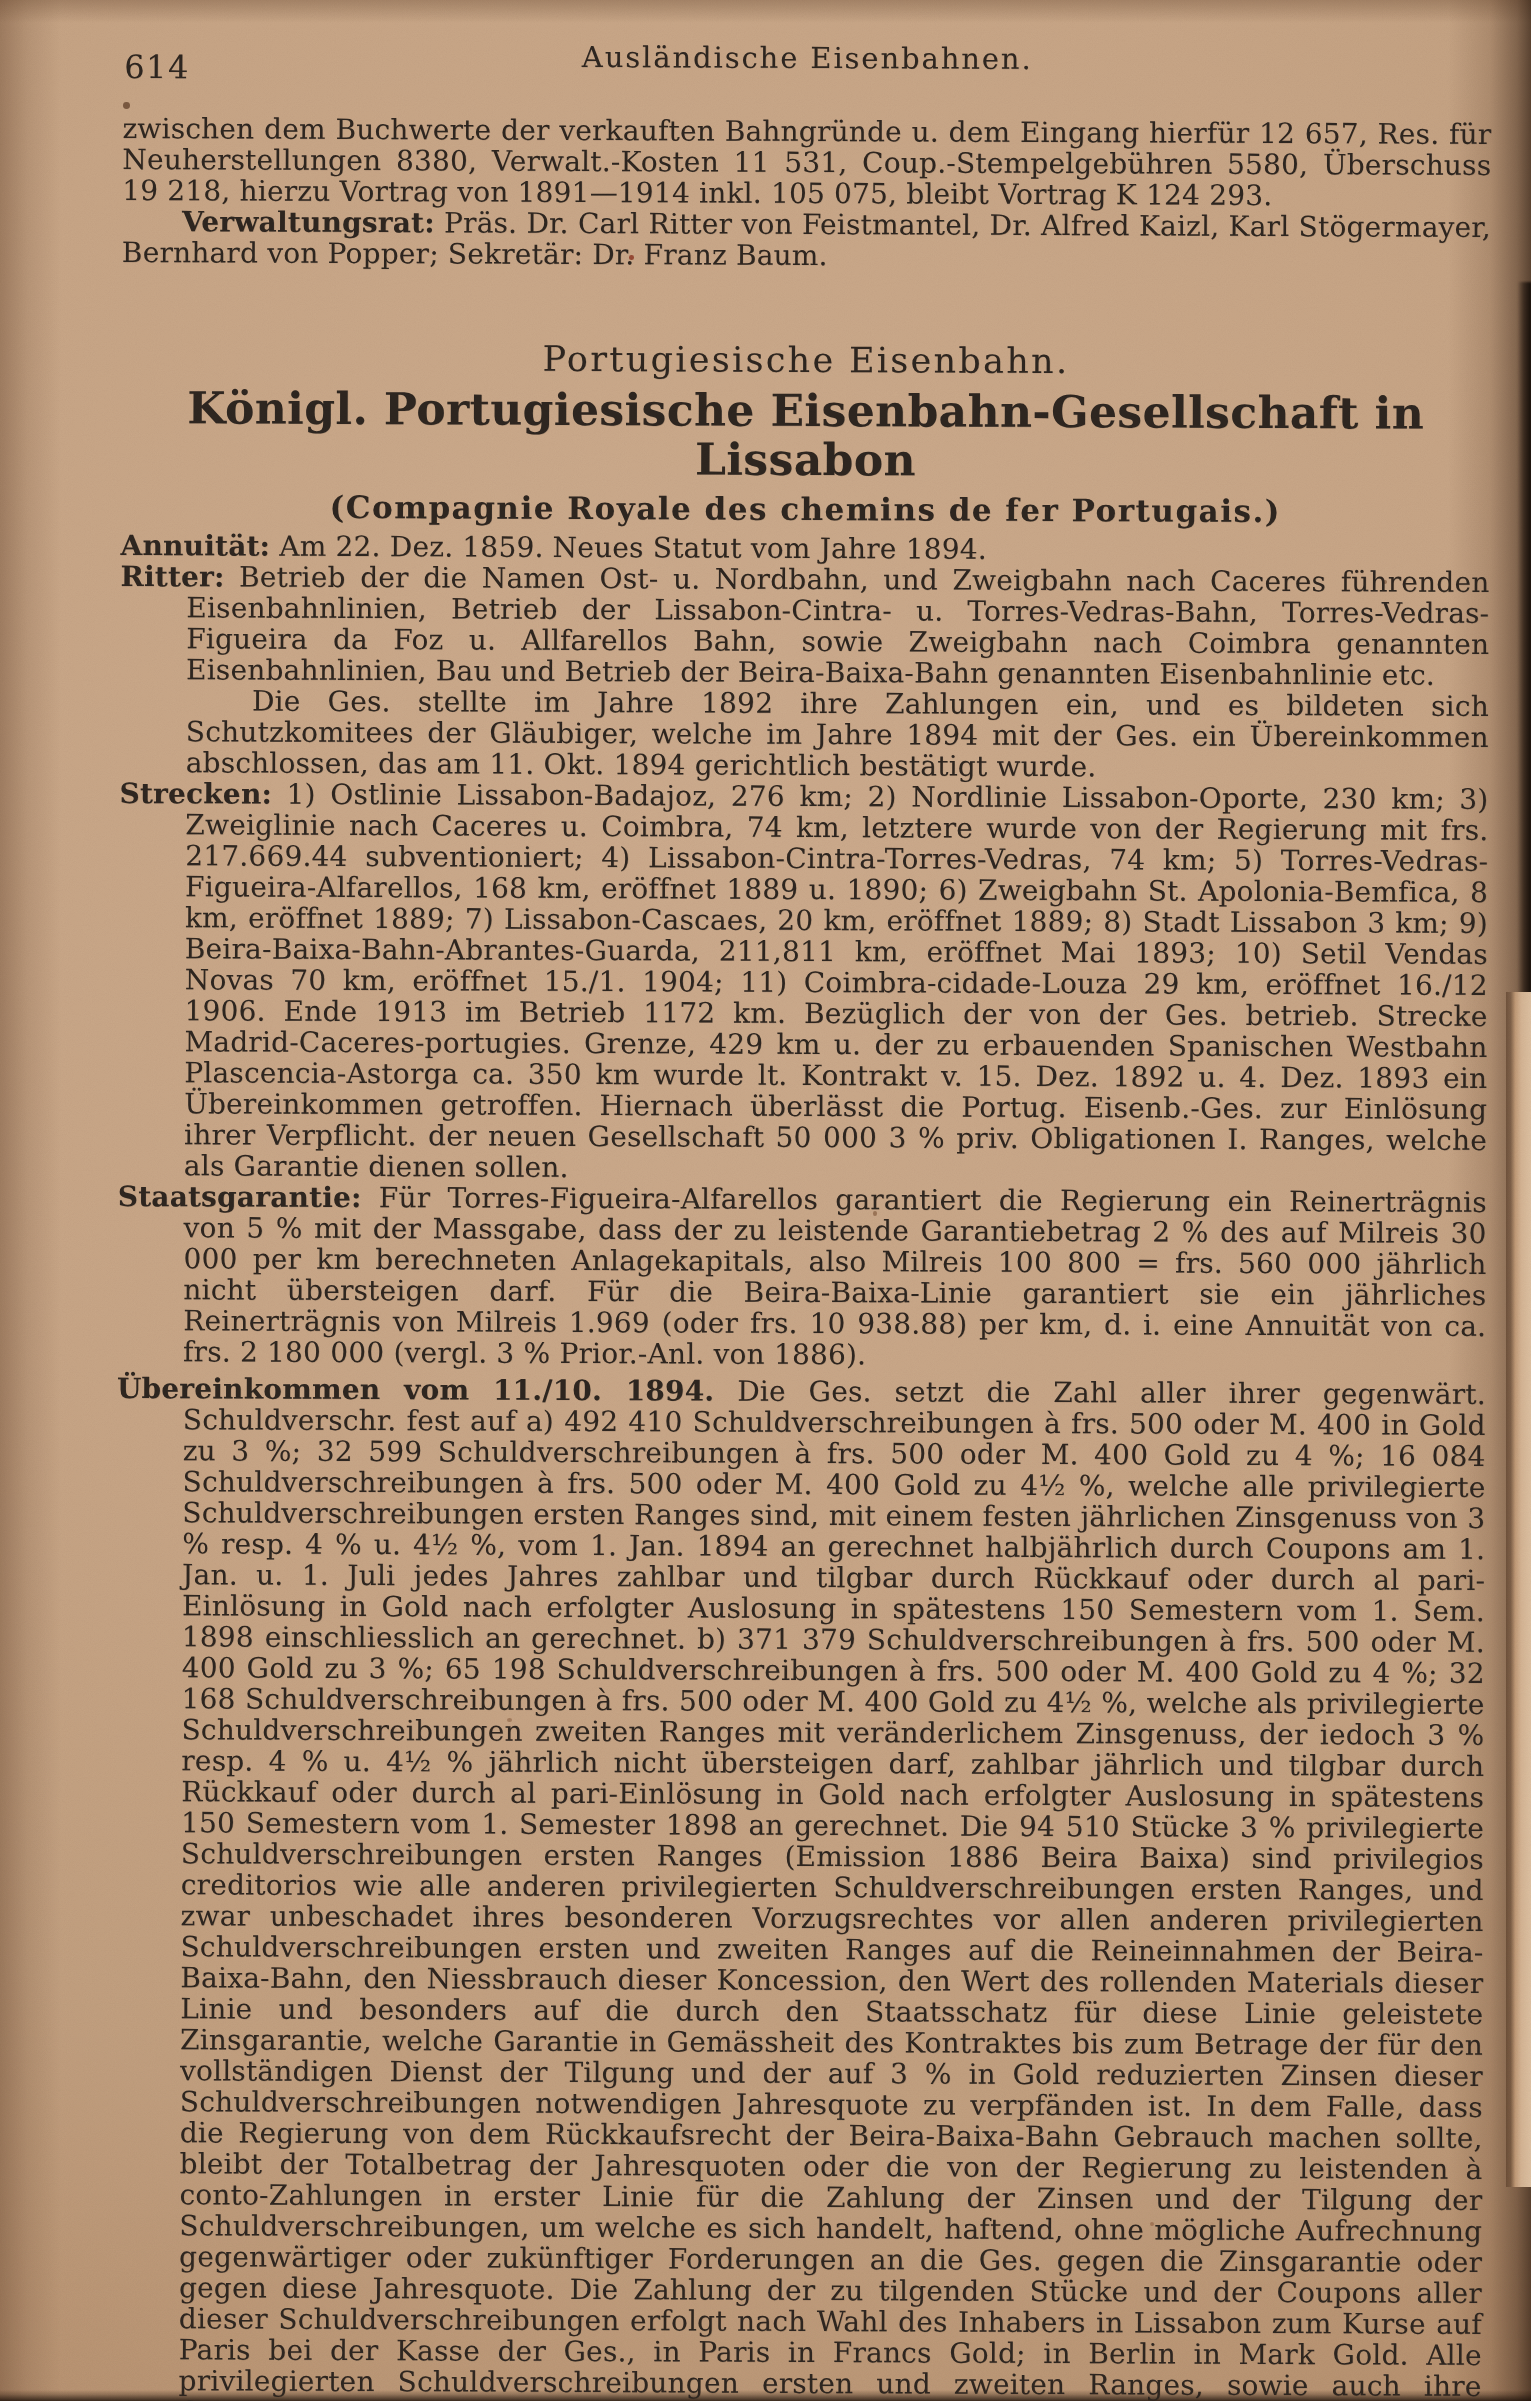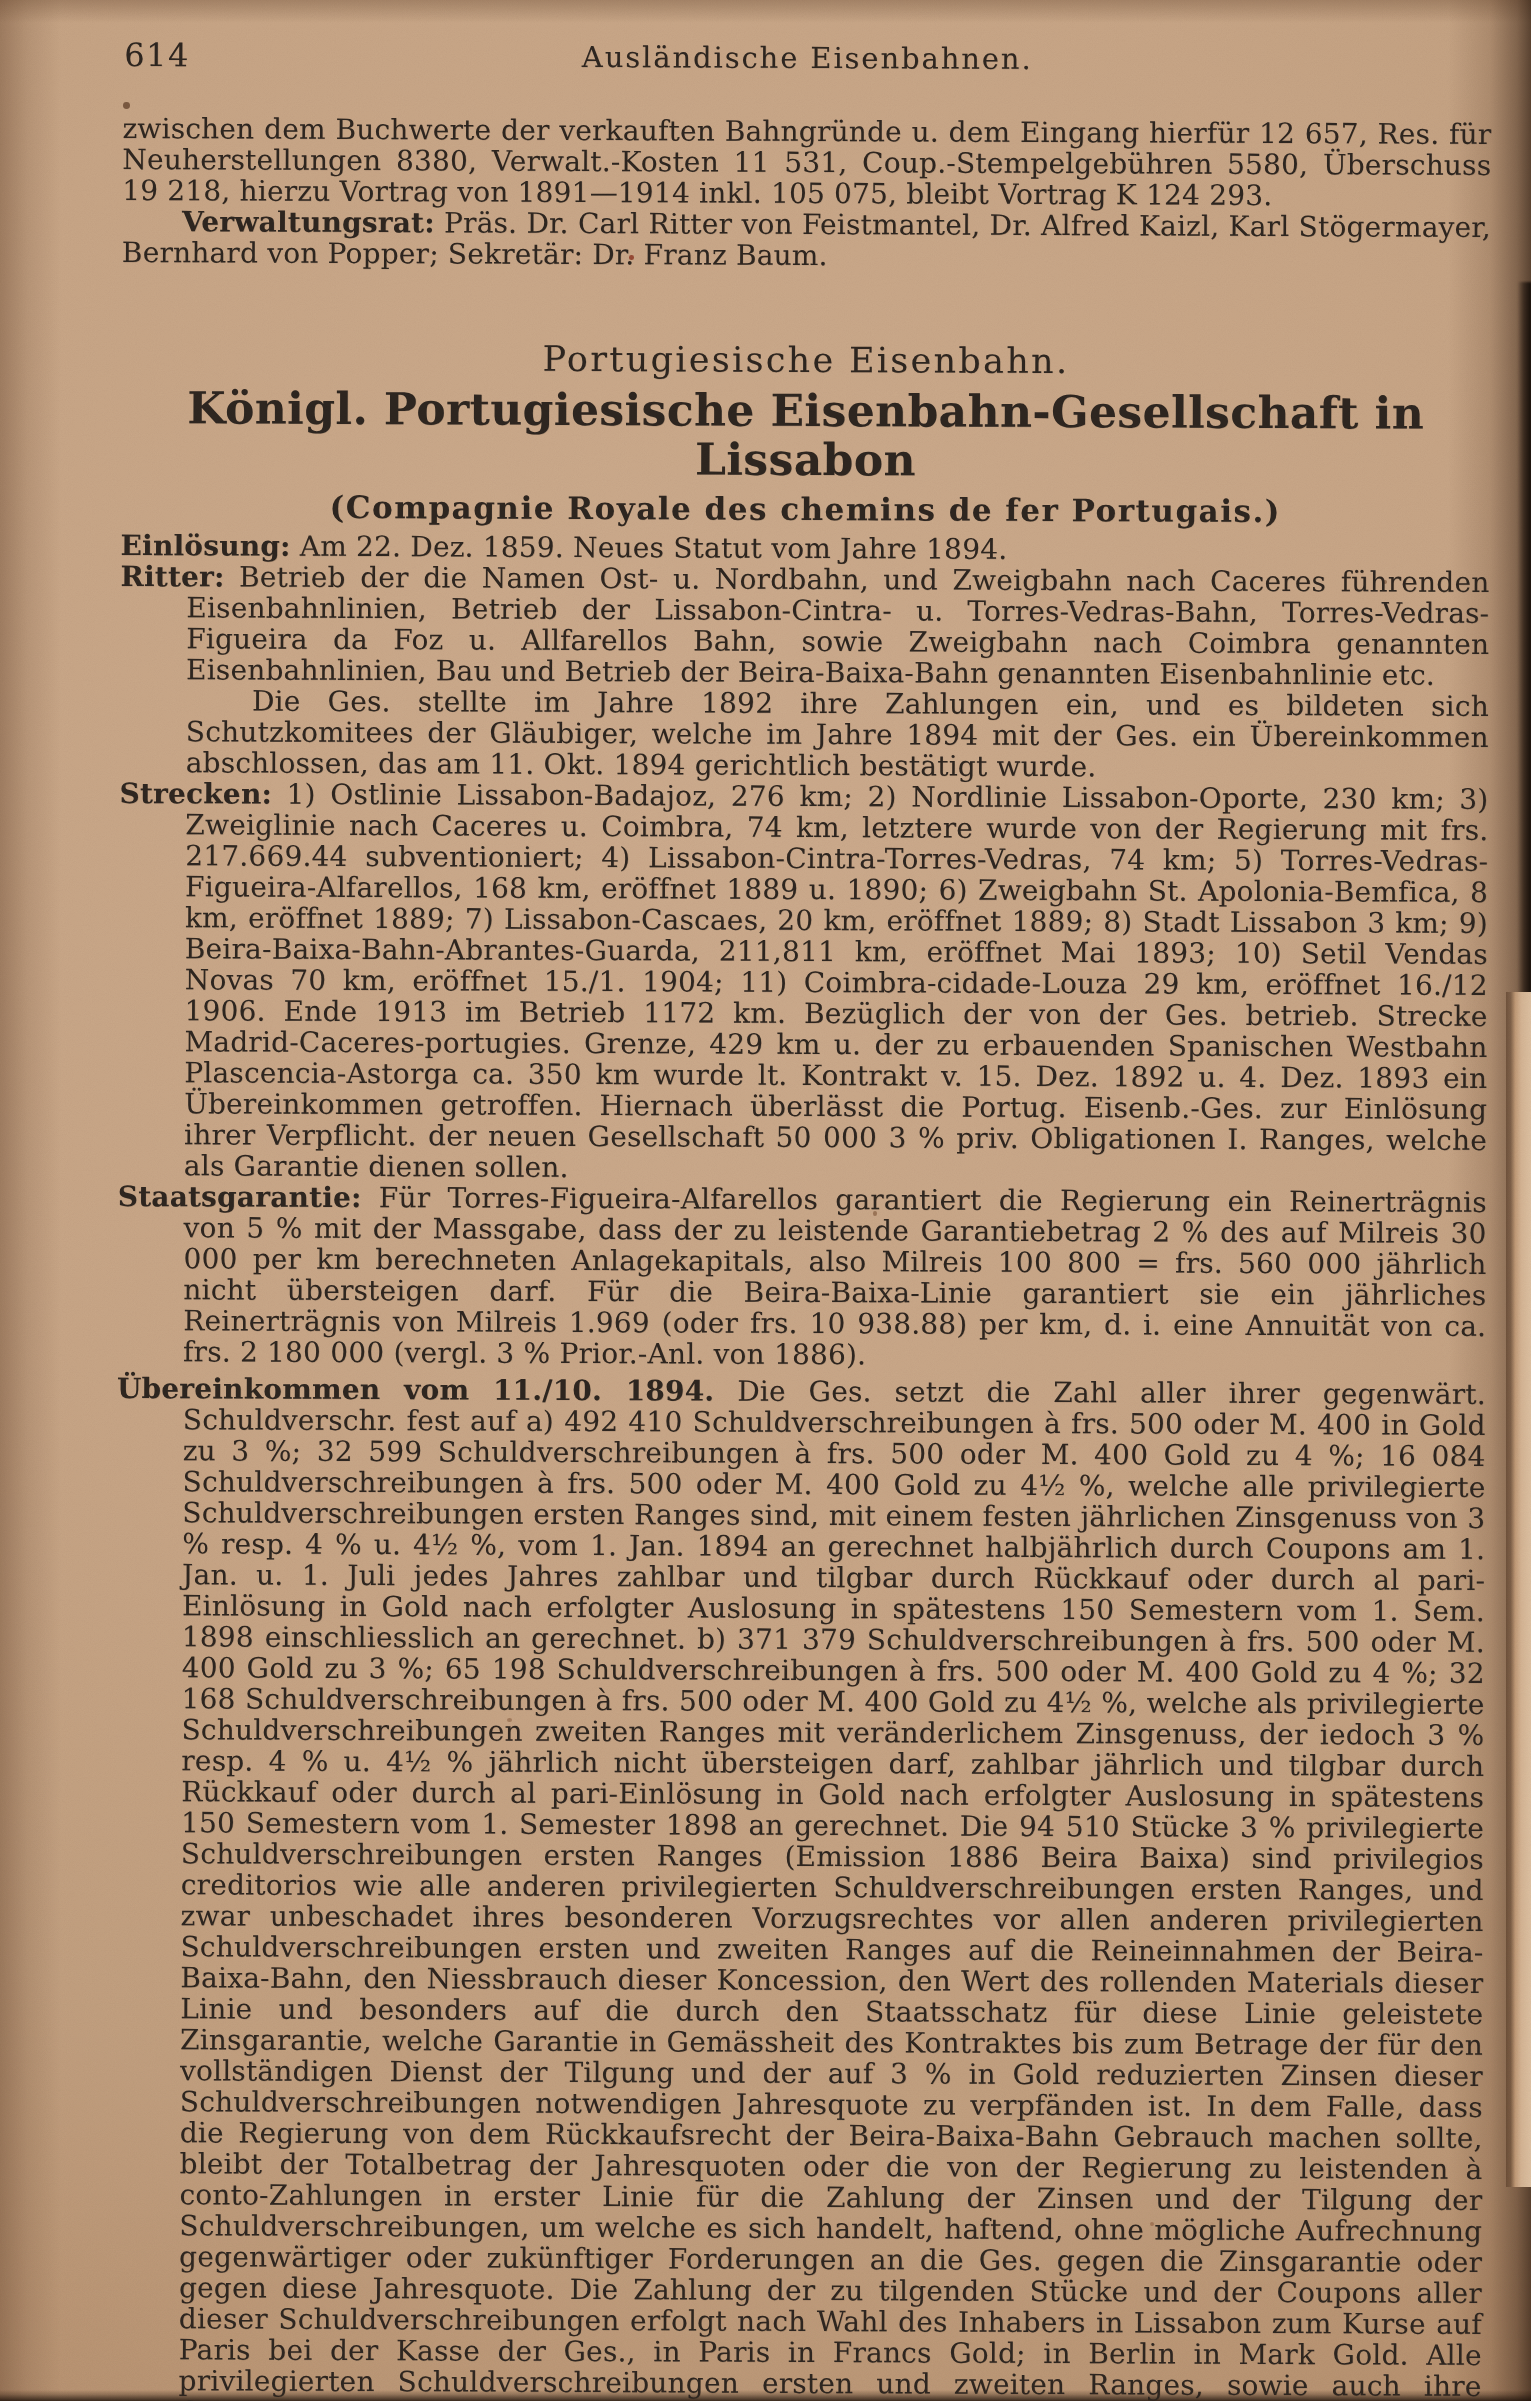--- a/index.html
+++ b/index.html
@@ -39,21 +39,21 @@
   .s6{left:323px;top:2005px;width:3.1px;height:3.8px;background:rgba(110,70,44,.6);}
   .s7{left:1150px;top:2222px;width:3.8px;height:3.8px;background:rgba(140,90,58,.55);}
   .s8{left:750px;top:1570px;width:3.1px;height:3.1px;background:rgba(150,60,40,.5);}
   
   .content{
     position:absolute;left:123px;right:40px;top:0;
     transform:rotate(.25deg);transform-origin:0 0;
     text-shadow:0.4px 0.4px 0 rgba(62,48,38,.22);
   }
   .running-head{position:relative;margin-top:38px;height:37px;}
-  .page-number{position:absolute;left:1.5px;top:0;font-size:32px;line-height:35px;letter-spacing:1.5px;}
+  .page-number{position:absolute;left:1.5px;top:12px;font-size:32px;line-height:35px;letter-spacing:1.5px;}
   .running-title{text-align:center;font-size:29px;line-height:35px;letter-spacing:1.9px;}
   .body-text{font-size:28px;line-height:31px;letter-spacing:0.2px;text-align:justify;}
   .carryover{margin-top:38px;}
   .para-indent{text-indent:60px;}
   .lead{font-weight:bold;letter-spacing:0.2px;}
   .section-heading{margin-top:69px;font-size:35px;line-height:40px;font-weight:normal;
     letter-spacing:2.3px;text-align:center;}
   .company-title{margin-top:6.1px;font-size:44px;line-height:49px;font-weight:bold;
     letter-spacing:0.4px;text-align:center;}
   .company-subtitle{margin-top:7.7px;font-size:31px;line-height:35px;font-weight:bold;
@@ -97,21 +97,21 @@
     <p class="body-text para-indent"><span class="lead">Verwaltungsrat:</span> <span>Präs. Dr. Carl Ritter von Feistmantel, Dr. Alfred Kaizl, Karl Stögermayer, Bernhard von Popper; Sekretär: Dr. Franz Baum.</span></p>
 
     <h2 class="section-heading">Portugiesische Eisenbahn.</h2>
 
     <h1 class="company-title">Königl. Portugiesische Eisenbahn-Gesellschaft in Lissabon</h1>
 
     <h3 class="company-subtitle">(Compagnie Royale des chemins de fer Portugais.)</h3>
 
     <div class="entries body-text">
 
-      <div class="entry hang"><span class="lead">Einlösung:</span> <span>Am 22. Dez. 1859.  Neues Statut vom Jahre 1894.</span></div>
+      <div class="entry hang"><span class="lead">Annuität:</span> <span>Am 22. Dez. 1859.  Neues Statut vom Jahre 1894.</span></div>
 
       <div class="entry">
         <div class="hang"><span class="lead">Ritter:</span> <span>Betrieb der die Namen Ost- u. Nordbahn, und Zweigbahn nach Caceres führenden Eisenbahnlinien, Betrieb der Lissabon-Cintra- u. Torres-Vedras-Bahn, Torres-Vedras-Figueira da Foz u. Allfarellos Bahn, sowie Zweigbahn nach Coimbra genannten Eisenbahnlinien, Bau und Betrieb der Beira-Baixa-Bahn genannten Eisenbahnlinie etc.</span></div>
         <p class="inner-note">Die Ges. stellte im Jahre 1892 ihre Zahlungen ein, und es bildeten sich Schutzkomitees der Gläubiger, welche im Jahre 1894 mit der Ges. ein Übereinkommen abschlossen, das am 11. Okt. 1894 gerichtlich bestätigt wurde.</p>
       </div>
 
       <div class="entry hang"><span class="lead">Strecken:</span> <span>1) Ostlinie Lissabon-Badajoz, 276 km; 2) Nordlinie Lissabon-Oporte, 230 km; 3) Zweiglinie nach Caceres u. Coimbra, 74 km, letztere wurde von der Regierung mit frs. 217.669.44 subventioniert; 4) Lissabon-Cintra-Torres-Vedras, 74 km; 5) Torres-Vedras-Figueira-Alfarellos, 168 km, eröffnet 1889 u. 1890; 6) Zweigbahn St. Apolonia-Bemfica, 8 km, eröffnet 1889; 7) Lissabon-Cascaes, 20 km, eröffnet 1889; 8) Stadt Lissabon 3 km; 9) Beira-Baixa-Bahn-Abrantes-Guarda, 211,811 km, eröffnet Mai 1893; 10) Setil Vendas Novas 70 km, eröffnet 15./1. 1904; 11) Coimbra-cidade-Louza 29 km, eröffnet 16./12 1906.  Ende 1913 im Betrieb 1172 km.  Bezüglich der von der Ges. betrieb. Strecke Madrid-Caceres-portugies. Grenze, 429 km u. der zu erbauenden Spanischen Westbahn Plascencia-Astorga ca. 350 km wurde lt. Kontrakt v. 15. Dez. 1892 u. 4. Dez. 1893 ein Übereinkommen getroffen.  Hiernach überlässt die Portug. Eisenb.-Ges. zur Einlösung ihrer Verpflicht. der neuen Gesellschaft 50 000 3 % priv. Obligationen I. Ranges, welche als Garantie dienen sollen.</span></div>
 
       <div class="entry hang"><span class="lead">Staatsgarantie:</span> <span>Für Torres-Figueira-Alfarellos garantiert die Regierung ein Reinerträgnis von 5 % mit der Massgabe, dass der zu leistende Garantiebetrag 2 % des auf Milreis 30 000 per km berechneten Anlagekapitals, also Milreis 100 800 = frs. 560 000 jährlich nicht übersteigen darf.  Für die Beira-Baixa-Linie garantiert sie ein jährliches Reinerträgnis von Milreis 1.969 (oder frs. 10 938.88) per km, d. i. eine Annuität von ca. frs. 2 180 000 (vergl. 3 % Prior.-Anl. von 1886).</span></div>
 

